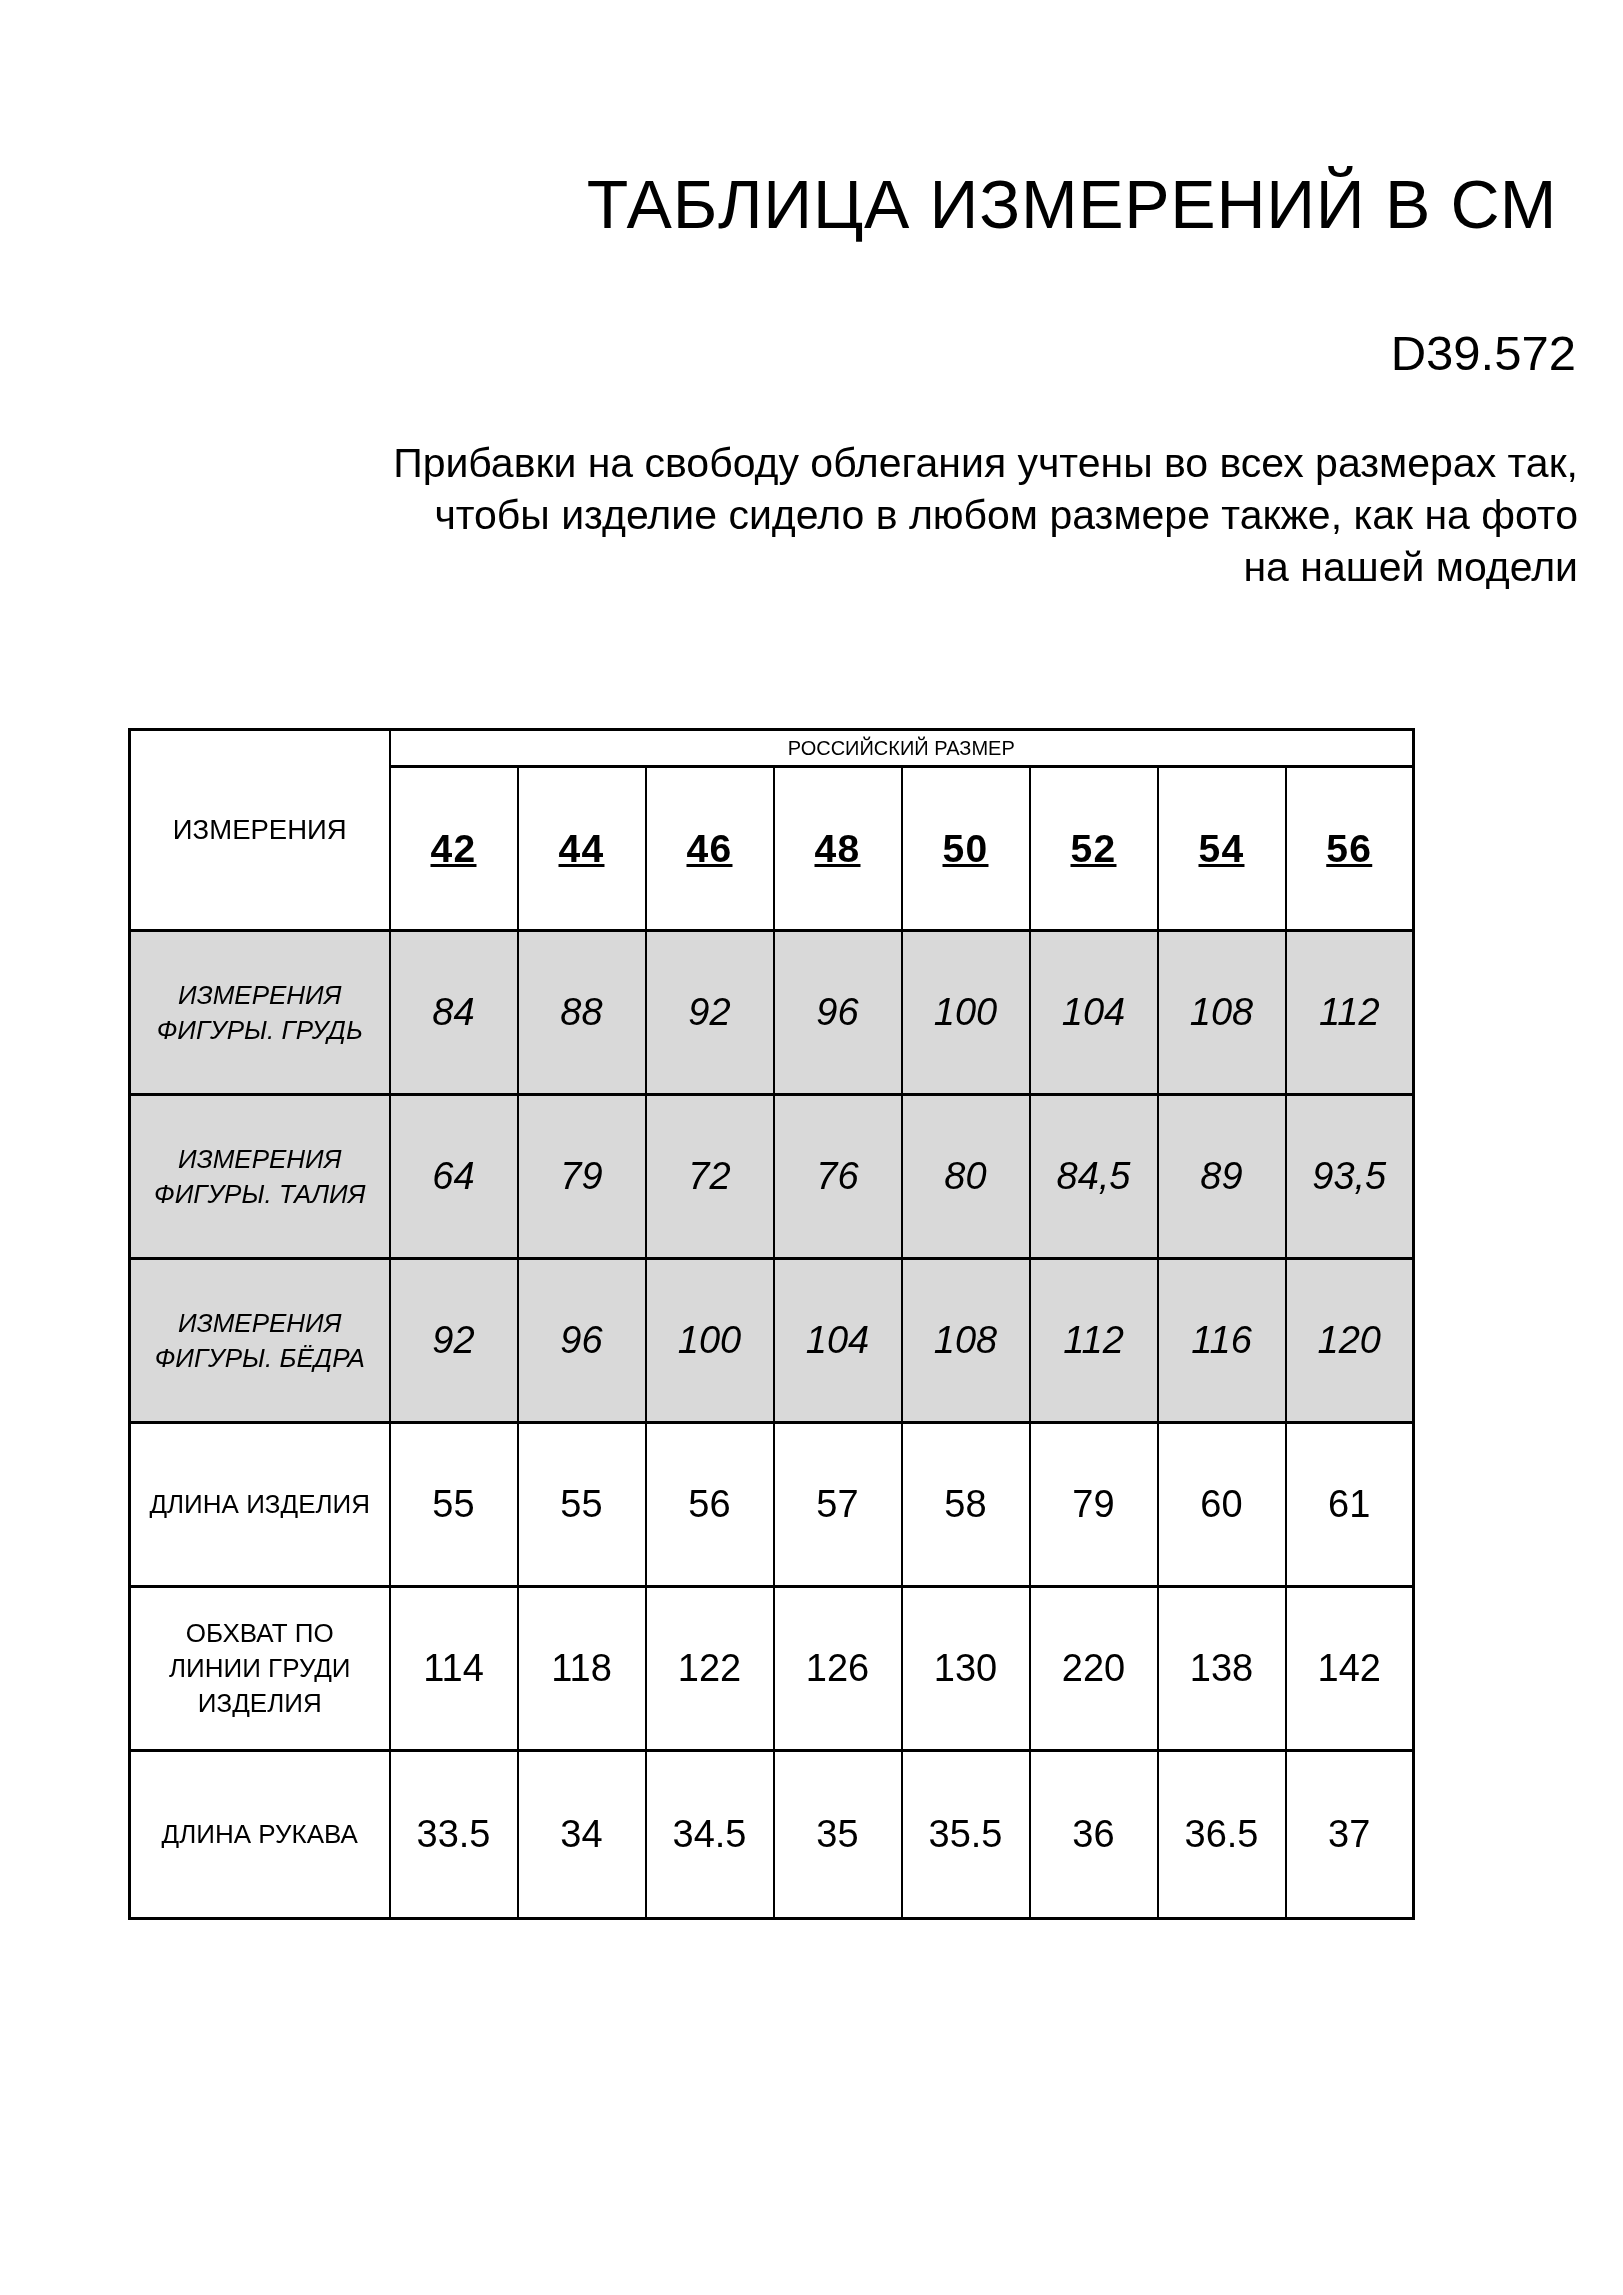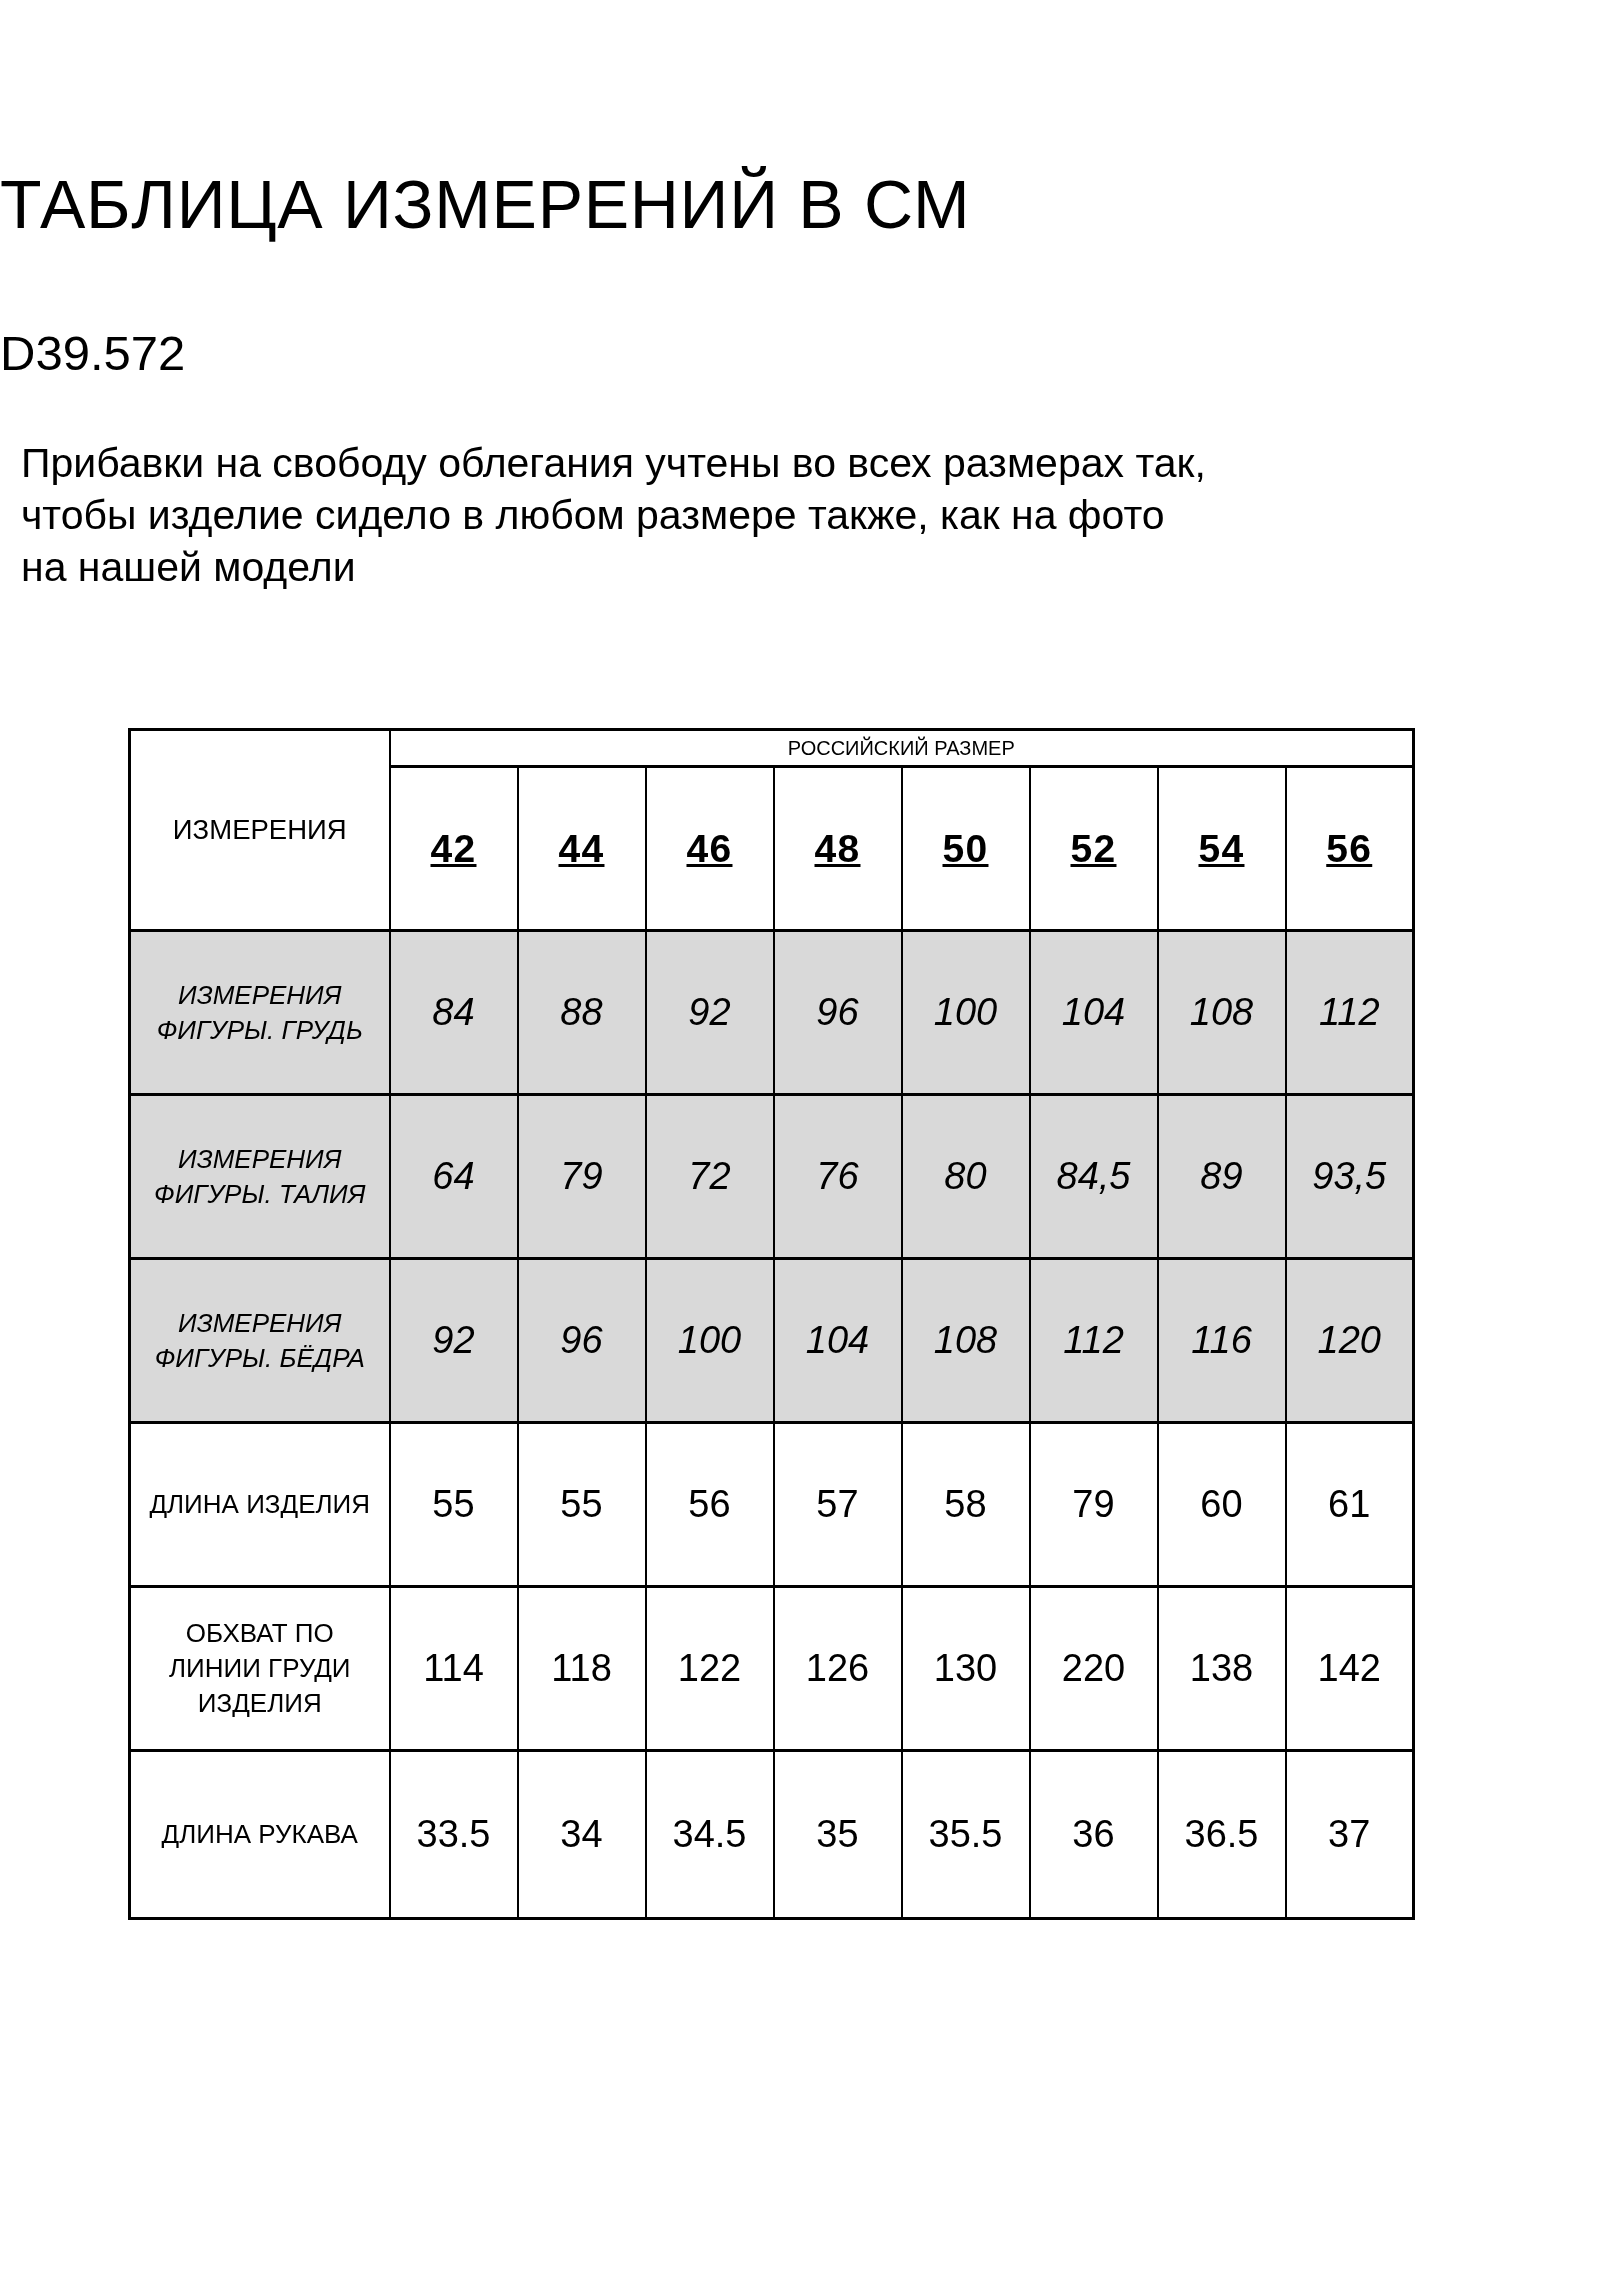--- a/index.html
+++ b/index.html
@@ -12,35 +12,36 @@
     height: 2295px;
     position: relative;
     font-family: "Liberation Sans", "DejaVu Sans", sans-serif;
     color: #000000;
     overflow: hidden;
   }
   .centered-block {
     position: absolute;
     left: 0;
     width: 1557px;
-    text-align: left;
+    text-align: right;
   }
   .doc-title {
     top: 167px;
     font-size: 68px;
     line-height: 1.1;
     font-weight: 400;
     letter-spacing: 0.7px;
     white-space: nowrap;
   }
   .doc-article {
     top: 327px;
     font-size: 49px;
     line-height: 1.1;
     font-weight: 400;
+    padding-left: 19px;
   }
   .doc-note {
     top: 437px;
     font-size: 41px;
     line-height: 52px;
     font-weight: 400;
     white-space: pre-line;
     margin-left: 21px;
   }
   table.size-table {

